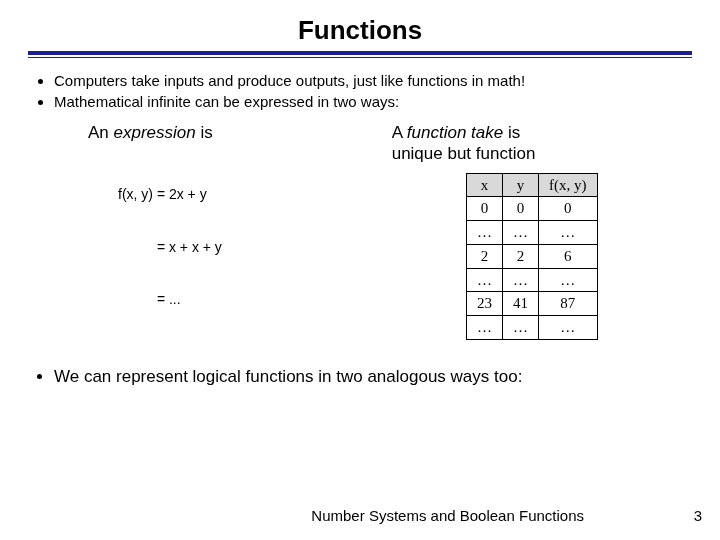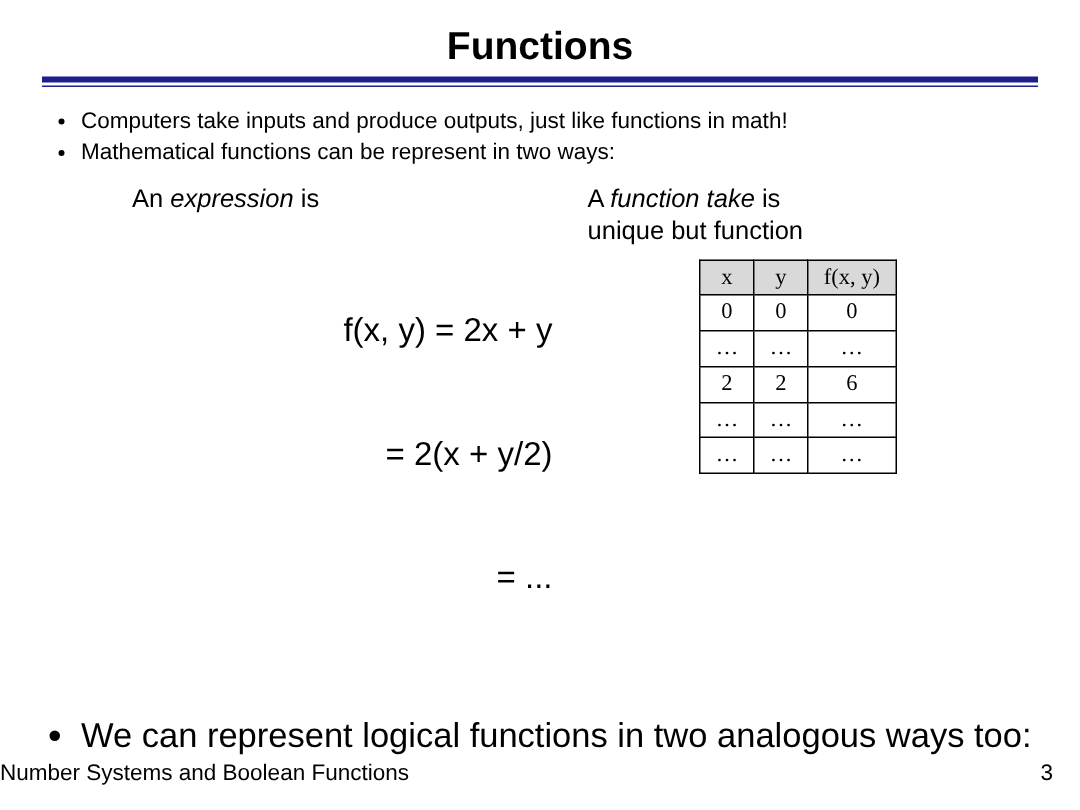--- a/index.html
+++ b/index.html
@@ -53,23 +53,22 @@
   .col {
     width: 48%;
   }
   .col-heading {
     text-align: left;
     font-size: 17px;
     margin-bottom: 8px;
   }
   .expr {
     margin-left: 30px;
-    font-size: 22px;
+    font-size: 14px;
     white-space: pre;
-    text-align: right;
   }
   table.func {
     border-collapse: collapse;
     margin: 0 auto;
     background: #fff;
   }
   table.func th, table.func td {
     border: 1px solid #000;
     padding: 2px 10px;
     text-align: center;
@@ -78,69 +77,69 @@
   }
   table.func th {
     background: #d9d9d9;
     font-weight: normal;
   }
   ul.bottom {
     margin: 22px 0 0 2px;
     padding-left: 24px;
   }
   ul.bottom > li {
-    font-size: 23px;
+    font-size: 17px;
   }
   ul.sub {
     list-style: none;
     margin: 2px 0 0 0;
     padding-left: 22px;
   }
   ul.sub > li::before {
     content: "– ";
   }
   .italic { font-style: italic; }
   .footer {
     position: absolute;
     bottom: 14px;
     left: 0;
     width: 584px;
-    text-align: left;
+    text-align: right;
     font-size: 15px;
   }
   .pageno {
     position: absolute;
     bottom: 14px;
     right: 18px;
     font-size: 15px;
   }
 </style>
 </head>
 <body>
 
 <div class="slide">
 
   <div class="title">Functions</div>
   <hr class="rule-thick">
   <hr class="rule-thin">
 
   <ul class="top">
     <li>Computers take inputs and produce outputs, just like functions in math!</li>
-    <li>Mathematical functions can be represent in two ways:</li>
+    <li>Mathematical infinite can be expressed in two ways:</li>
   </ul>
 
   <div class="cols">
 
     <div class="col">
       <div class="col-heading">
         <span>An </span><span class="italic">expression</span><span> is</span><br>
       </div>
       <div class="expr">
         <div>f(x, y) = 2x + y</div>
-        <div>          = 2(x + y/2)</div>
+        <div>          = x + x + y</div>
         <div>          = ...</div>
       </div>
     </div>
 
     <div class="col">
       <div class="col-heading">
         <span>A </span><span class="italic">function take</span><span> is</span><br>
         <span>unique but function</span>
       </div>
       <table class="func">
@@ -164,20 +163,25 @@
           <td>2</td>
           <td>2</td>
           <td>6</td>
         </tr>
         <tr>
           <td>…</td>
           <td>…</td>
           <td>…</td>
         </tr>
         <tr>
+          <td>23</td>
+          <td>41</td>
+          <td>87</td>
+        </tr>
+        <tr>
           <td>…</td>
           <td>…</td>
           <td>…</td>
         </tr>
       </tbody>
         </table>
     </div>
 
   </div>
 

